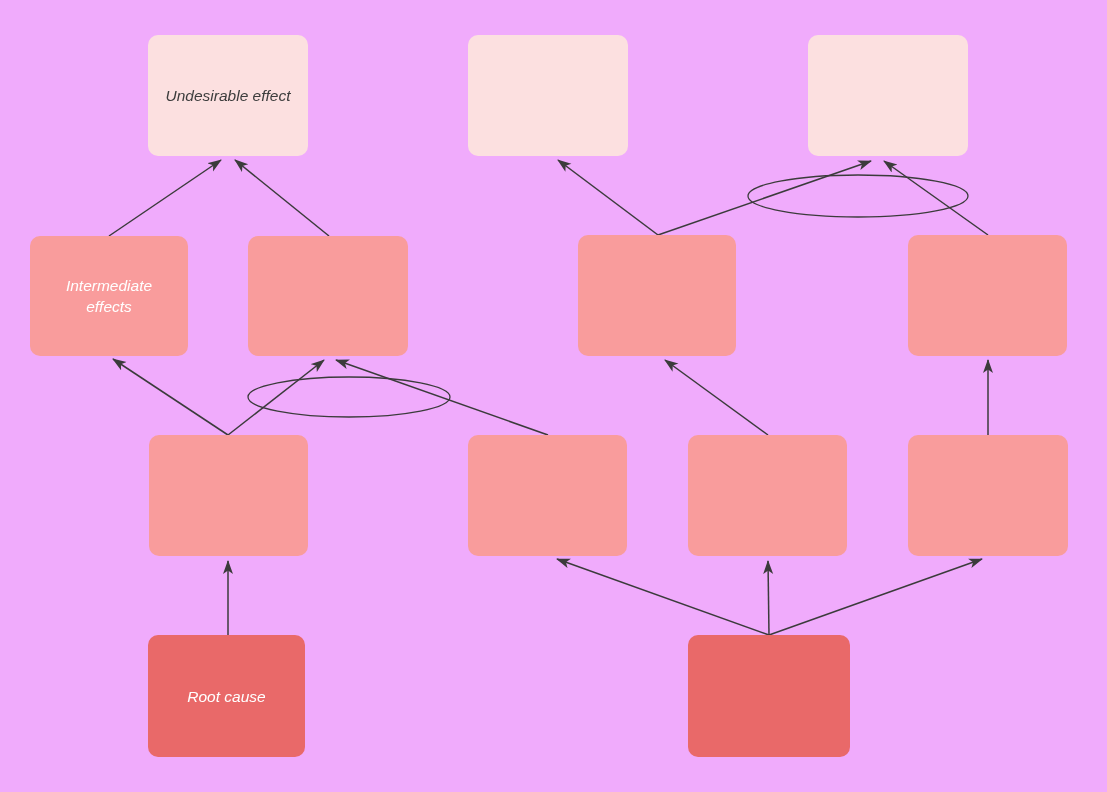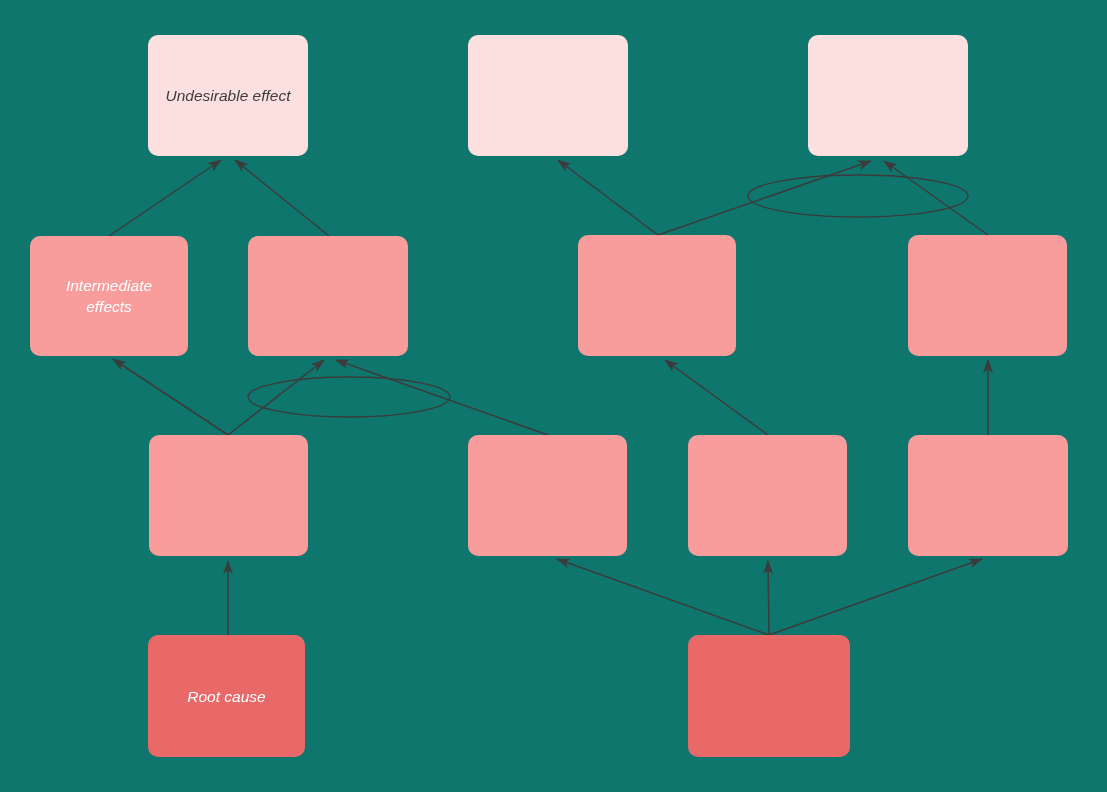--- a/index.html
+++ b/index.html
@@ -4,21 +4,21 @@
 <style>
   html, body {
     margin: 0;
     padding: 0;
     background: #ffffff;
   }
   .page {
     position: relative;
     width: 1107px;
     height: 792px;
-    background: #0f766e;
+    background: #f0abfc;
     overflow: hidden;
   }
   svg.diagram {
     display: block;
     width: 1107px;
     height: 792px;
   }
   .node-label {
     font-family: "Liberation Sans", sans-serif;
     font-style: italic;

